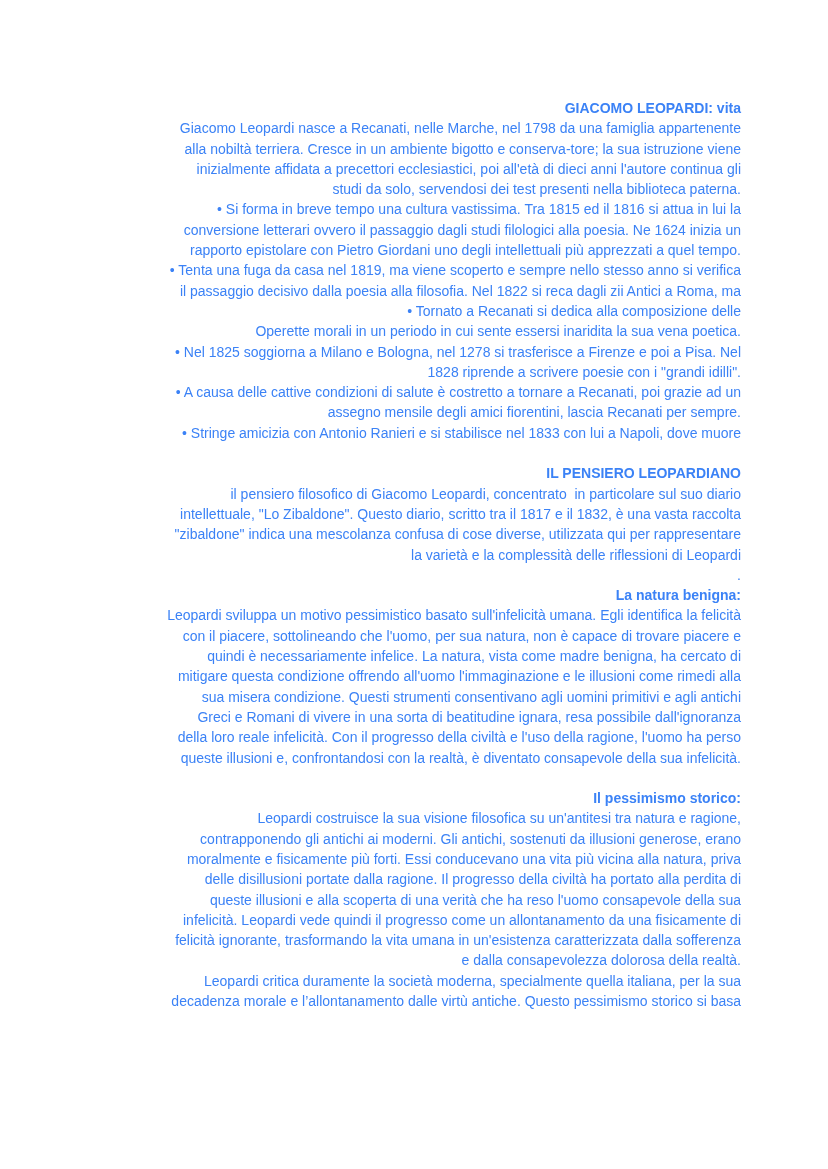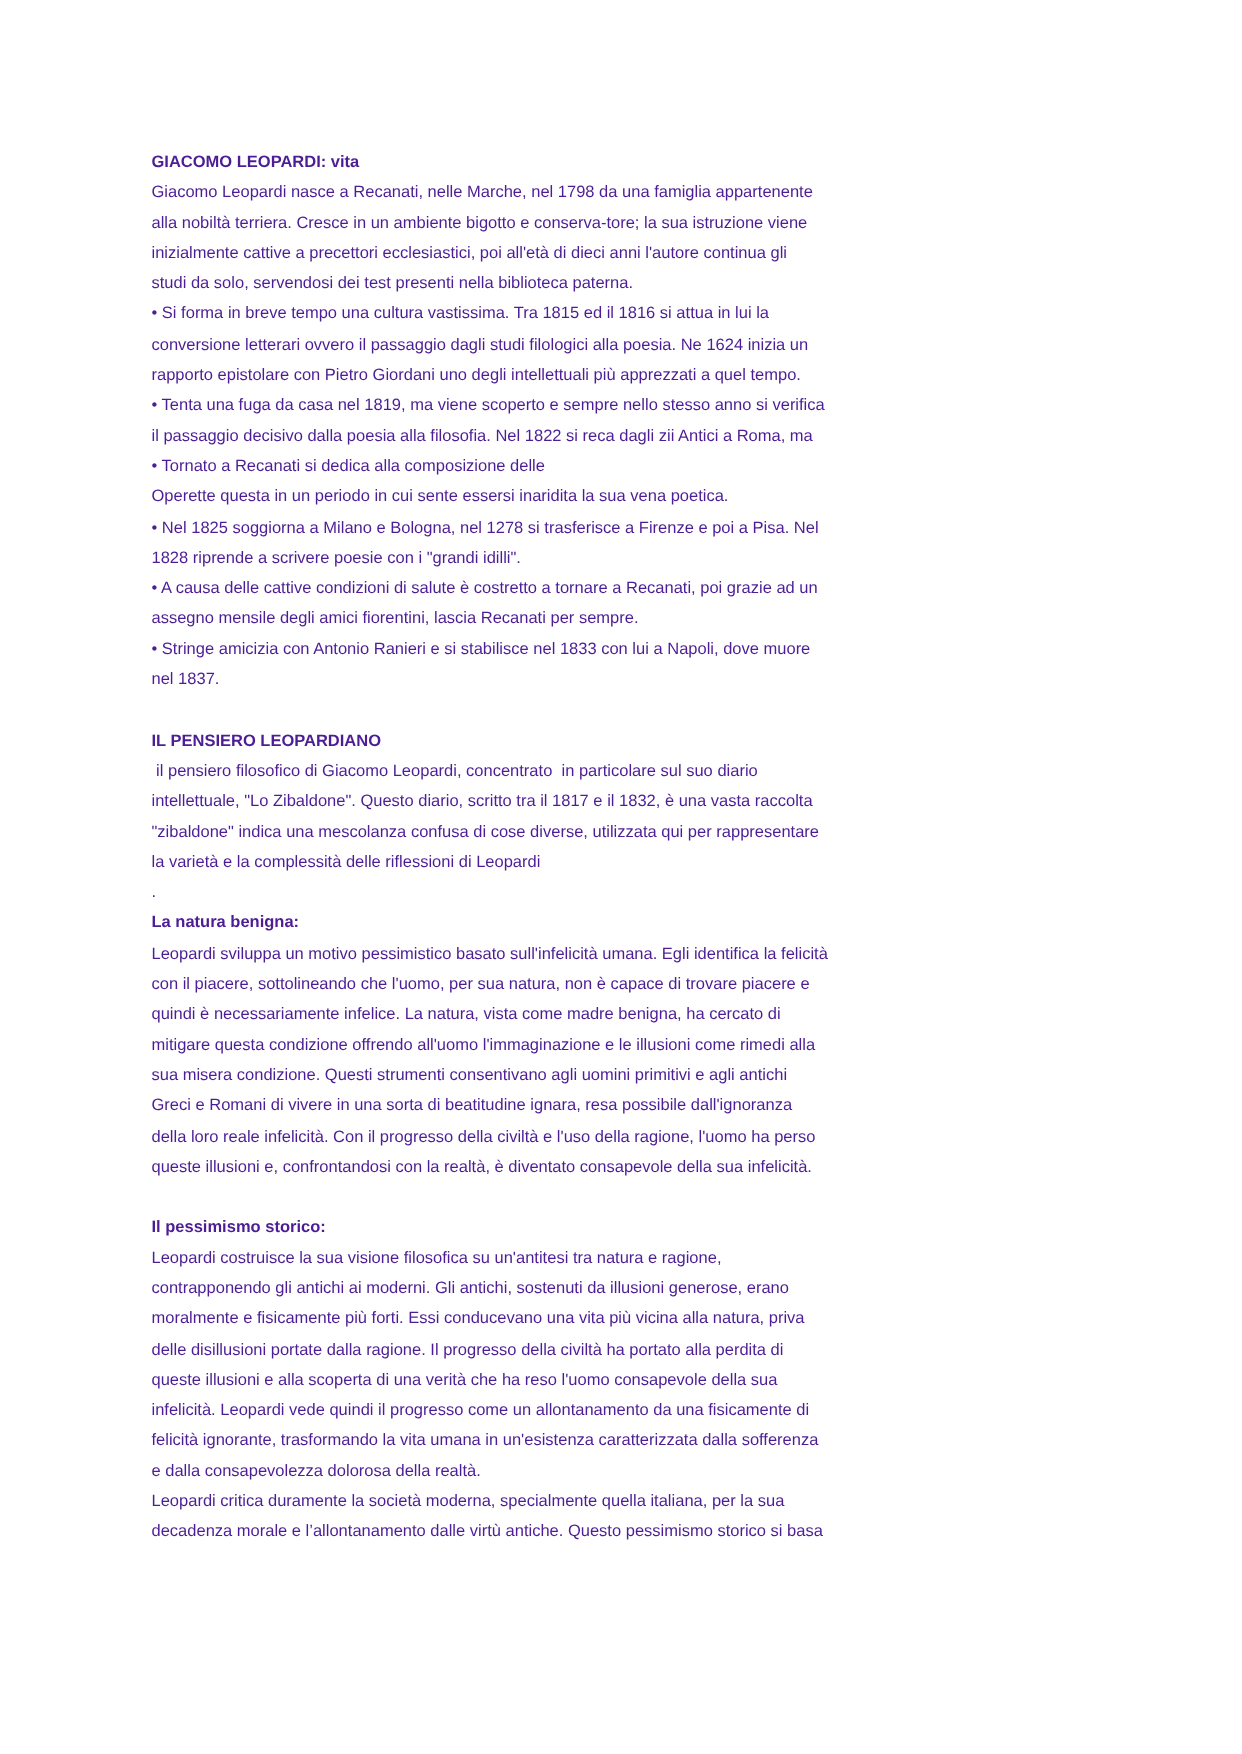--- a/index.html
+++ b/index.html
@@ -3,51 +3,51 @@
 <meta charset="utf-8">
 <style>
   html, body { margin: 0; padding: 0; background: #ffffff; }
   body { width: 828px; height: 1169px; position: relative; overflow: hidden; }
   .page {
     position: absolute;
     left: 101px;
     top: 98px;
     width: 640px;
     font-family: "Liberation Sans", sans-serif;
-    font-size: 11px;
+    font-size: 14px;
     line-height: 20.3px;
-    color: #4c1d95;
+    color: #3b82f6;
+    text-align: right;
   }
   .line { white-space: pre; display: block; height: 20.3px; }
   .bold { font-weight: bold; }
   .blank { height: 20.3px; }
 </style>
 </head>
 <body>
 
 <div class="page" id="page">
     <div>
       <span class="line bold">GIACOMO LEOPARDI: vita</span>
       <span class="line">Giacomo Leopardi nasce a Recanati, nelle Marche, nel 1798 da una famiglia appartenente</span>
       <span class="line">alla nobiltà terriera. Cresce in un ambiente bigotto e conserva-tore; la sua istruzione viene</span>
-      <span class="line">inizialmente cattive a precettori ecclesiastici, poi all'età di dieci anni l'autore continua gli</span>
+      <span class="line">inizialmente affidata a precettori ecclesiastici, poi all'età di dieci anni l'autore continua gli</span>
       <span class="line">studi da solo, servendosi dei test presenti nella biblioteca paterna.</span>
       <span class="line">• Si forma in breve tempo una cultura vastissima. Tra 1815 ed il 1816 si attua in lui la</span>
       <span class="line">conversione letterari ovvero il passaggio dagli studi filologici alla poesia. Ne 1624 inizia un</span>
       <span class="line">rapporto epistolare con Pietro Giordani uno degli intellettuali più apprezzati a quel tempo.</span>
       <span class="line">• Tenta una fuga da casa nel 1819, ma viene scoperto e sempre nello stesso anno si verifica</span>
       <span class="line">il passaggio decisivo dalla poesia alla filosofia. Nel 1822 si reca dagli zii Antici a Roma, ma</span>
       <span class="line">• Tornato a Recanati si dedica alla composizione delle</span>
-      <span class="line">Operette questa in un periodo in cui sente essersi inaridita la sua vena poetica.</span>
+      <span class="line">Operette morali in un periodo in cui sente essersi inaridita la sua vena poetica.</span>
       <span class="line">• Nel 1825 soggiorna a Milano e Bologna, nel 1278 si trasferisce a Firenze e poi a Pisa. Nel</span>
       <span class="line">1828 riprende a scrivere poesie con i "grandi idilli".</span>
       <span class="line">• A causa delle cattive condizioni di salute è costretto a tornare a Recanati, poi grazie ad un</span>
       <span class="line">assegno mensile degli amici fiorentini, lascia Recanati per sempre.</span>
       <span class="line">• Stringe amicizia con Antonio Ranieri e si stabilisce nel 1833 con lui a Napoli, dove muore</span>
-      <span class="line">nel 1837.</span>
     </div>
     <div class="blank"></div>
     <div>
       <span class="line bold">IL PENSIERO LEOPARDIANO</span>
       <span class="line"> il pensiero filosofico di Giacomo Leopardi, concentrato  in particolare sul suo diario</span>
       <span class="line">intellettuale, "Lo Zibaldone". Questo diario, scritto tra il 1817 e il 1832, è una vasta raccolta</span>
       <span class="line">"zibaldone" indica una mescolanza confusa di cose diverse, utilizzata qui per rappresentare</span>
       <span class="line">la varietà e la complessità delle riflessioni di Leopardi</span>
       <span class="line">.</span>
     </div>

